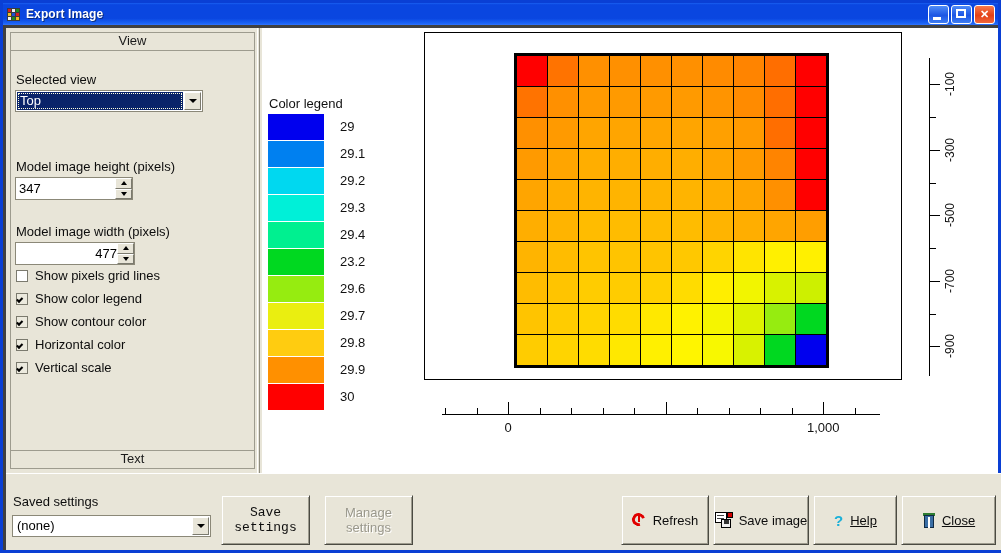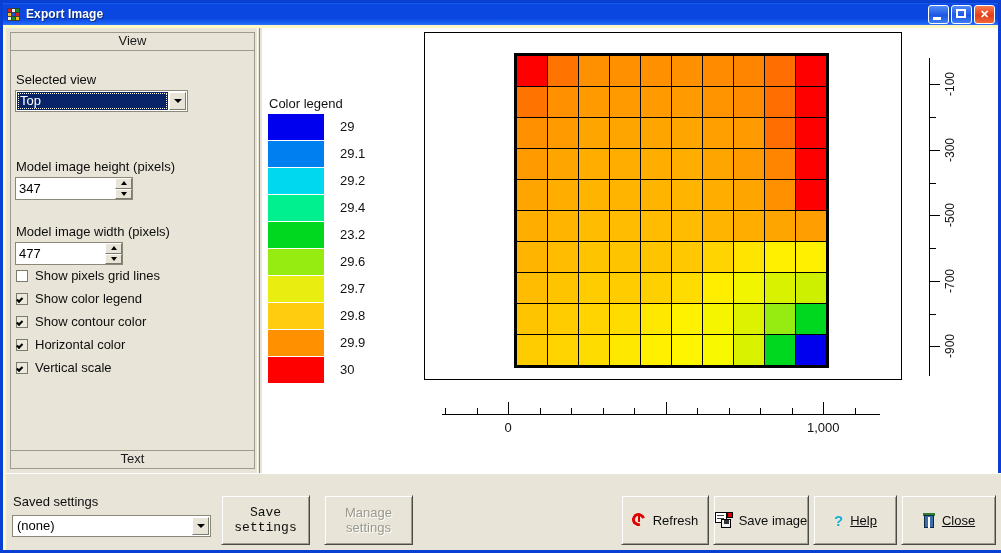--- a/index.html
+++ b/index.html
@@ -4,21 +4,21 @@
 <style>
   html,body{margin:0;padding:0;}
   body{
     width:1001px;height:553px;overflow:hidden;
     font-family:"Liberation Sans", sans-serif;
     background:#e8e5d8;
     -webkit-font-smoothing:none;
   }
   .window{
     position:absolute;left:0;top:0;width:1001px;height:553px;
-    background:#fef9c3;
+    background:#404040;
     border:3px solid #0a3fd4;
     box-sizing:border-box;
   }
   
   .titlebar{
     position:absolute;left:0;top:0;width:995px;height:22px;
     background:linear-gradient(to bottom,#1a5ff0 0%,#0a46e0 8%,#0a46e0 70%,#1b63f5 92%,#2f73ff 100%);
     display:flex;align-items:center;
   }
   .title-icon{
@@ -226,36 +226,36 @@
     </span>
   </div>
 
   <div class="sidebar">
     <div class="groupbox gb-view">
       <div class="gb-caption">View</div>
       <div class="gb-caption bottom">Text</div>
     </div>
 
     <div class="lbl" style="left:10px;top:44px;">Selected view</div>
-    <div class="combo focused" style="left:9px;top:62px;width:173px;">
+    <div class="combo focused" style="left:9px;top:62px;width:188px;">
       <span class="cval">Top</span>
       <span class="arrow"></span>
     </div>
 
     <div class="lbl" style="left:10px;top:131px;">Model image height (pixels)</div>
     <div class="txtspin" style="left:9px;top:149px;width:118px;">
       <span class="val">347</span>
       <span class="spin">
         <div class="up"></div>
         <div class="dn"></div>
       </span>
     </div>
 
     <div class="lbl" style="left:10px;top:196px;">Model image width (pixels)</div>
-    <div class="txtspin" style="left:9px;top:214px;width:108px;">
+    <div class="txtspin" style="left:9px;top:214px;width:120px;text-align:right;">
       <span class="val">477</span>
       <span class="spin">
         <div class="up"></div>
         <div class="dn"></div>
       </span>
     </div>
 
     <div id="checkbox-list">
         <div class="chkrow" style="left: 10px; top: 240px;">
           <span class="chkbox"></span>
@@ -290,20 +290,24 @@
           <span class="swatch" style="background: rgb(0, 0, 238);"></span>
           <span class="legval">29</span>
         </div>
         <div class="legrow">
           <span class="swatch" style="background: rgb(0, 128, 240);"></span>
           <span class="legval">29.1</span>
         </div>
         <div class="legrow">
           <span class="swatch" style="background: rgb(0, 216, 240);"></span>
           <span class="legval">29.2</span>
+        </div>
+        <div class="legrow">
+          <span class="swatch" style="background: rgb(0, 240, 216);"></span>
+          <span class="legval">29.3</span>
         </div>
         <div class="legrow">
           <span class="swatch" style="background: rgb(0, 240, 144);"></span>
           <span class="legval">29.4</span>
         </div>
         <div class="legrow">
           <span class="swatch" style="background: rgb(0, 216, 32);"></span>
           <span class="legval">23.2</span>
         </div>
         <div class="legrow">

